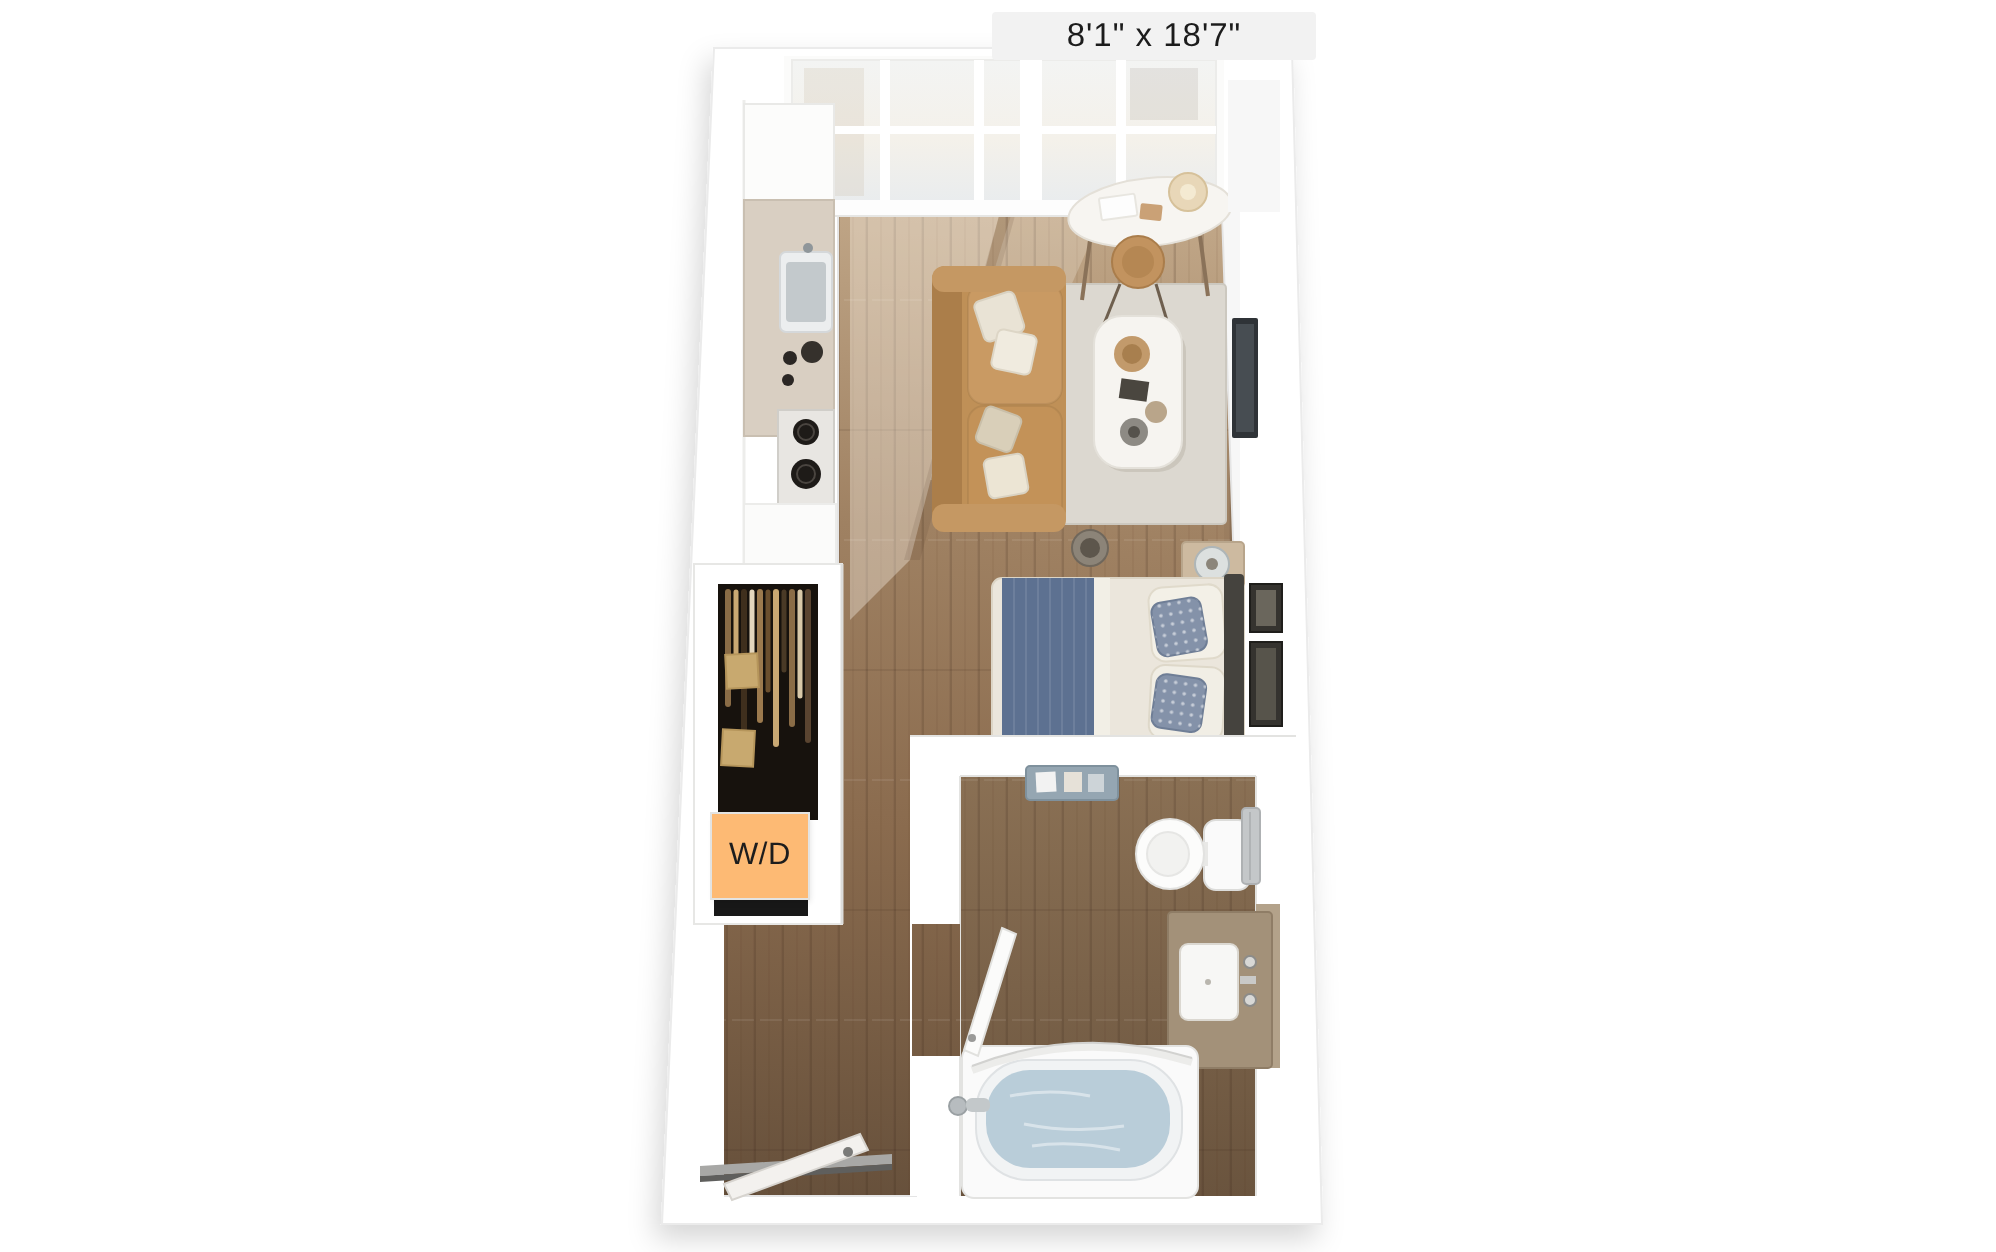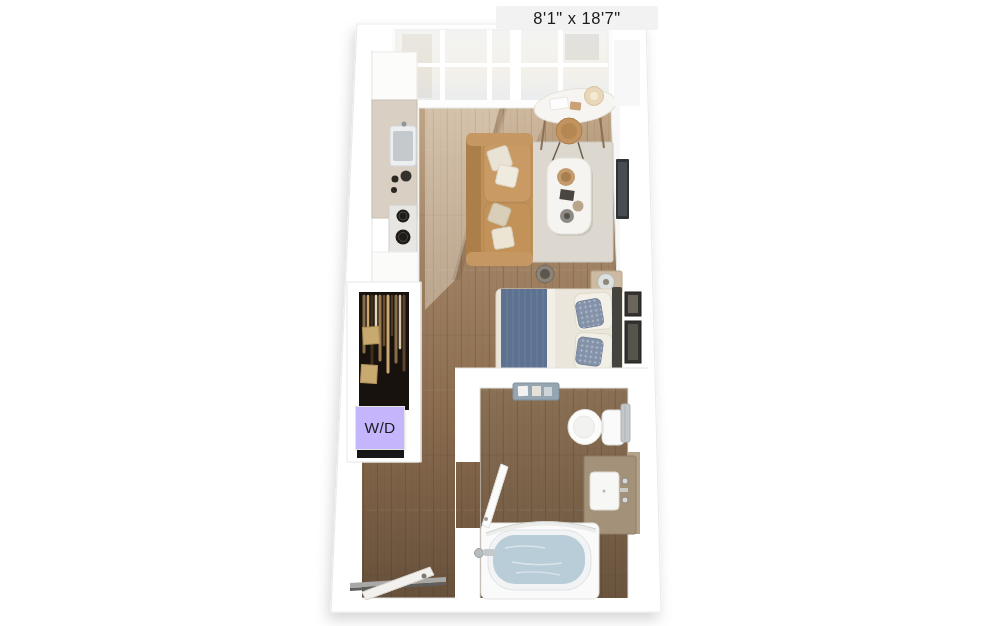--- a/index.html
+++ b/index.html
@@ -2,21 +2,21 @@
 <html><head>
 <meta charset="utf-8">
 <style>
   html,body{margin:0;padding:0;background:#ffffff;}
   #stage{position:relative;width:998px;height:626px;background:#ffffff;overflow:hidden;
          font-family:"Liberation Sans", sans-serif;}
   #plan-svg{position:absolute;left:0;top:0;}
   .overlay-label{position:absolute;display:flex;align-items:center;justify-content:center;}
   #dim-label{left:496px;top:6px;width:162px;height:24px;background:#f2f2f2;border-radius:2px;
              font-size:16.5px;letter-spacing:.5px;color:#1c1c1c;}
-  #wd-label{left:356px;top:407px;width:48px;height:42px;background:#c4b5fd;
+  #wd-label{left:356px;top:407px;width:48px;height:42px;background:#fdba74;
             box-shadow:0 0 0 1px #e3e3e1, 1px 2px 3px rgba(0,0,0,.12);
             font-size:15.5px;color:#1d1d1d;letter-spacing:.3px;}
 </style>
 </head>
 <body>
 
 <div id="stage">
 
 <svg id="plan-svg" width="998" height="626" viewBox="0 0 998 626">
   <defs>

